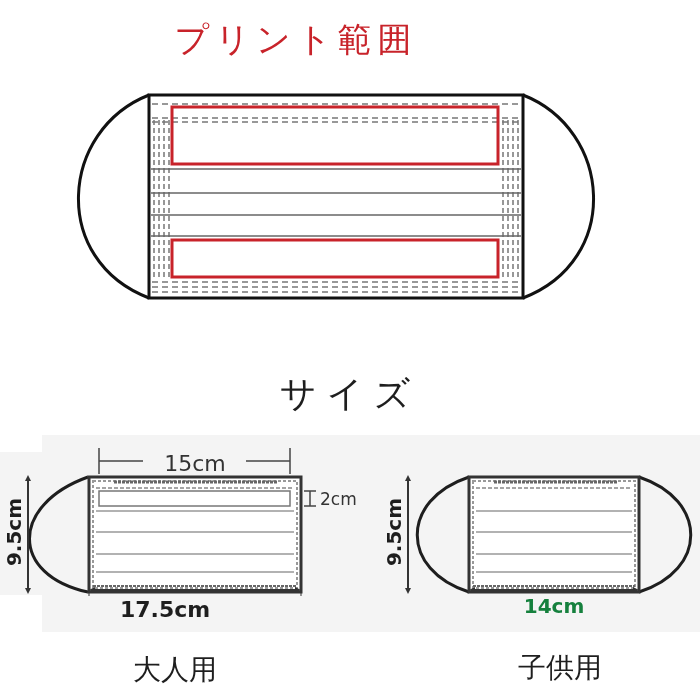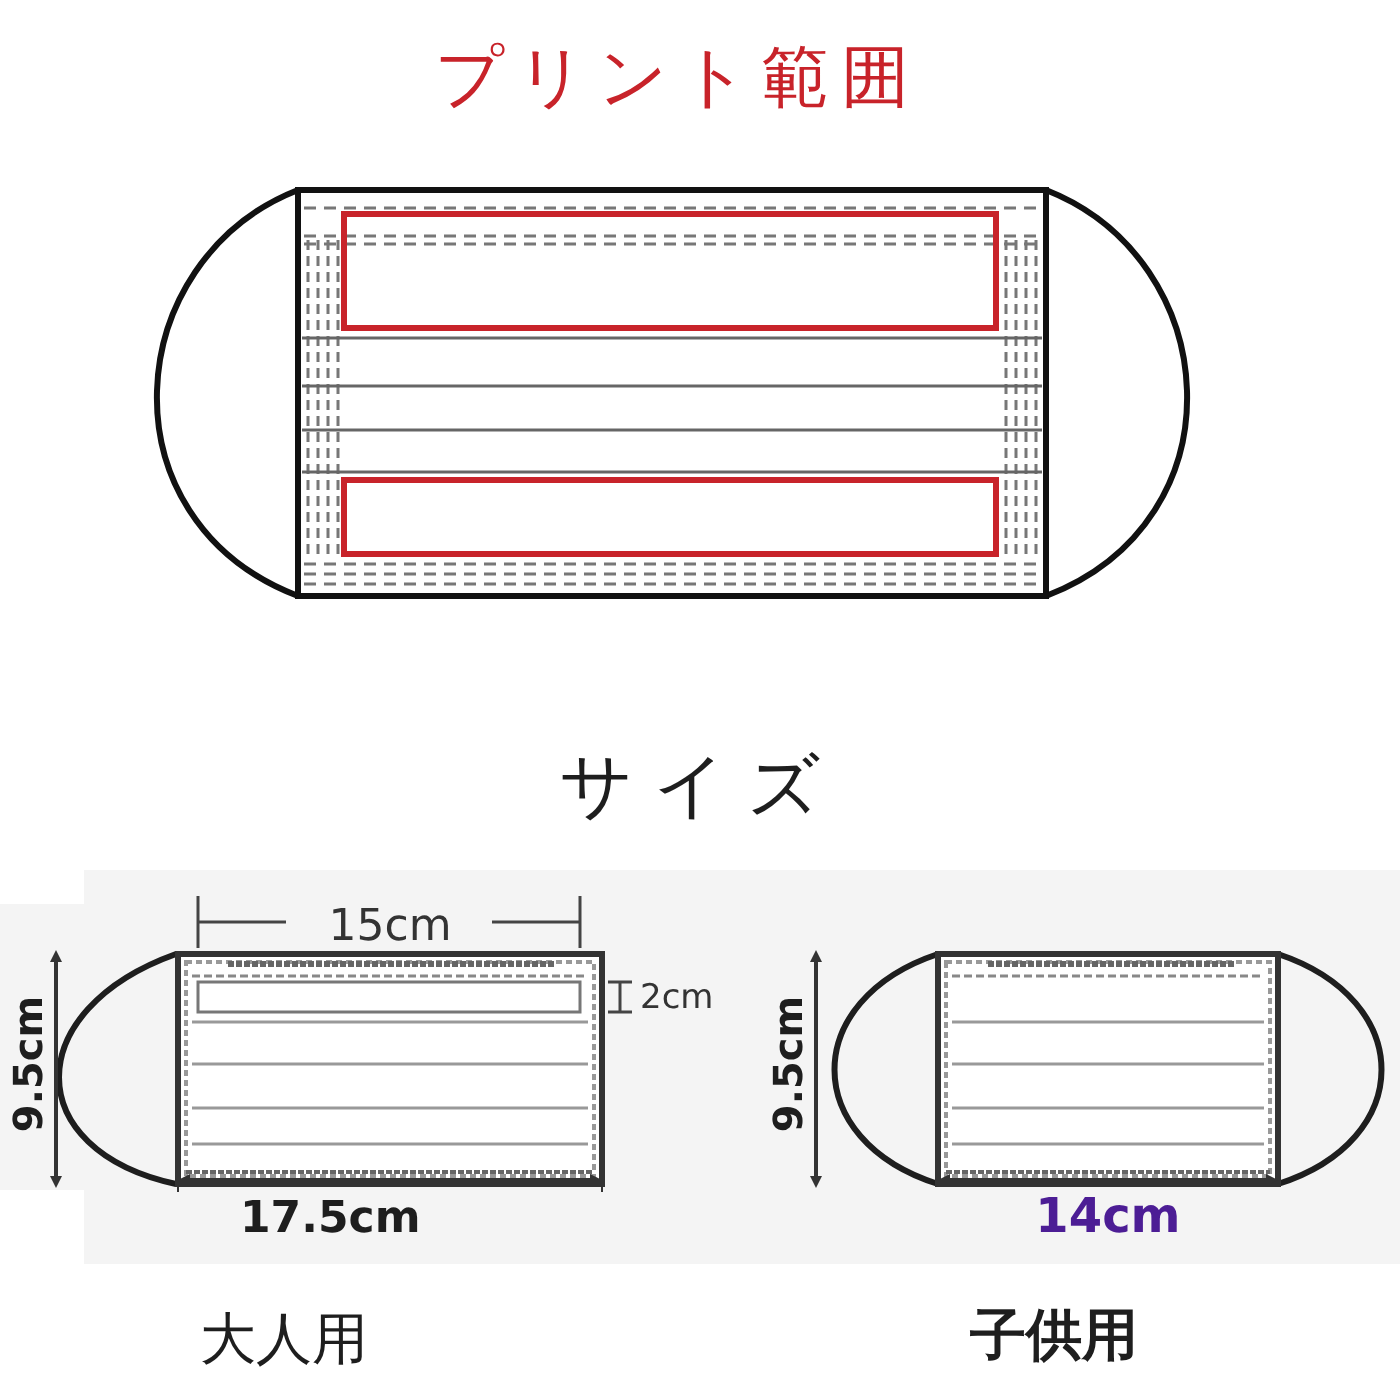--- a/index.html
+++ b/index.html
@@ -1,28 +1,28 @@
 <!DOCTYPE html>
 <html><head>
   <meta charset="utf-8">
   <style>
     html, body { margin: 0; padding: 0; background: #ffffff; }
     body { width: 700px; height: 700px; position: relative; overflow: hidden;
            font-family: "DejaVu Sans", sans-serif; }
     .abs { position: absolute; text-align: center; }
     .title-red { left: 0; width: 592px; top: 14px; text-align: center;
                  font-size: 34px; color: #c8232a; letter-spacing: 6px; line-height: 50px;
-                 font-family: "DejaVu Sans", sans-serif; margin-left: 43px; }
+                 font-family: "DejaVu Sans", sans-serif; }
     .title-size { left: 0; width: 700px; top: 366px; 
                   font-size: 36px; color: #1e1e1e; letter-spacing: 10px; line-height: 56px; }
     .panel { left: 42px; top: 435px; width: 658px; height: 197px; background: #f4f4f4; }
     .panel-notch { left: 0; top: 452px; width: 42px; height: 143px; background: #f4f4f4; }
     svg { position: absolute; left: 0; top: 0; }
     .dim { font-family: "DejaVu Sans", sans-serif; }
-    .cap { font-size: 28px; color: #1e1e1e; text-align: left; line-height: 40px; }
+    .cap { font-size: 28px; color: #1e1e1e; text-align: center; line-height: 40px; }
   </style>
 </head>
 <body>
 
 <div class="abs title-red">プリント範囲</div>
 
 <svg width="700" height="700" style="pointer-events:none;">
   <g>
 
     <path d="M149,95 C60,130 50,260 149,298" fill="none" stroke="#111" stroke-width="3"></path>
@@ -118,17 +118,17 @@
     <polygon points="408,475 405,481 411,481" fill="#333"></polygon>
     <polygon points="408,594 405,588 411,588" fill="#333"></polygon>
   </g>
 </svg>
 
 <div class="abs dim" style="left:150px; top:451px; width:90px; text-align:center; font-size:22px; color:#333;">15cm</div>
 <div class="abs dim" style="left:320px; top:489px; font-size:17px; color:#333;">2cm</div>
 <div class="abs dim" style="left:120px; top:597px; width:150px; text-align:left; font-size:22px; font-weight:bold; color:#1e1e1e;">17.5cm</div>
 <div class="abs dim" style="left:-26px; top:520px; width:80px; text-align:center; font-size:20px; font-weight:bold; color:#1e1e1e; transform:rotate(-90deg);">9.5cm</div>
 
-<div class="abs dim" style="left:494px; top:594px; width:120px; text-align:center; font-size:24px; font-weight:bold; color:#4c1d95;">14cm</div>
+<div class="abs dim" style="left:494px; top:594px; width:120px; text-align:center; font-size:20px; font-weight:bold; color:#15803d;">14cm</div>
 <div class="abs dim" style="left:354px; top:520px; width:80px; text-align:center; font-size:20px; font-weight:bold; color:#1e1e1e; transform:rotate(-90deg);">9.5cm</div>
 
 <div class="abs cap" style="left:100px; top:650px; width:150px;">大人用</div>
-<div class="abs cap" style="left:485px; top:648px; width:150px;font-weight:bold;">子供用</div>
+<div class="abs cap" style="left:485px; top:648px; width:150px;">子供用</div>
 
 </body></html>

